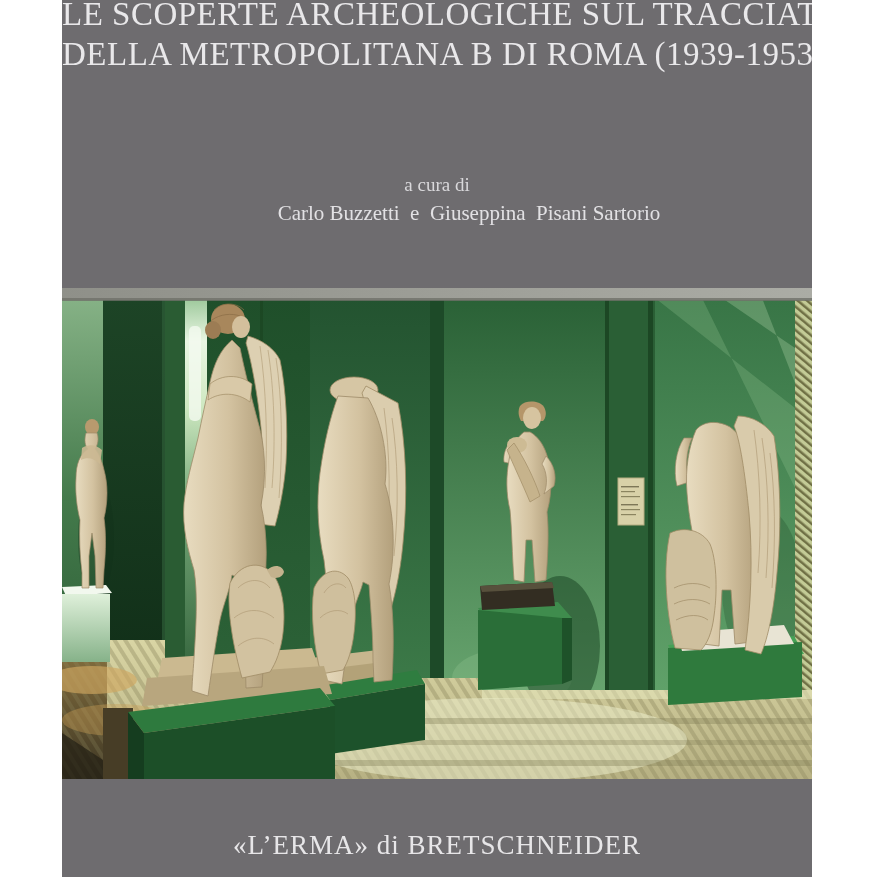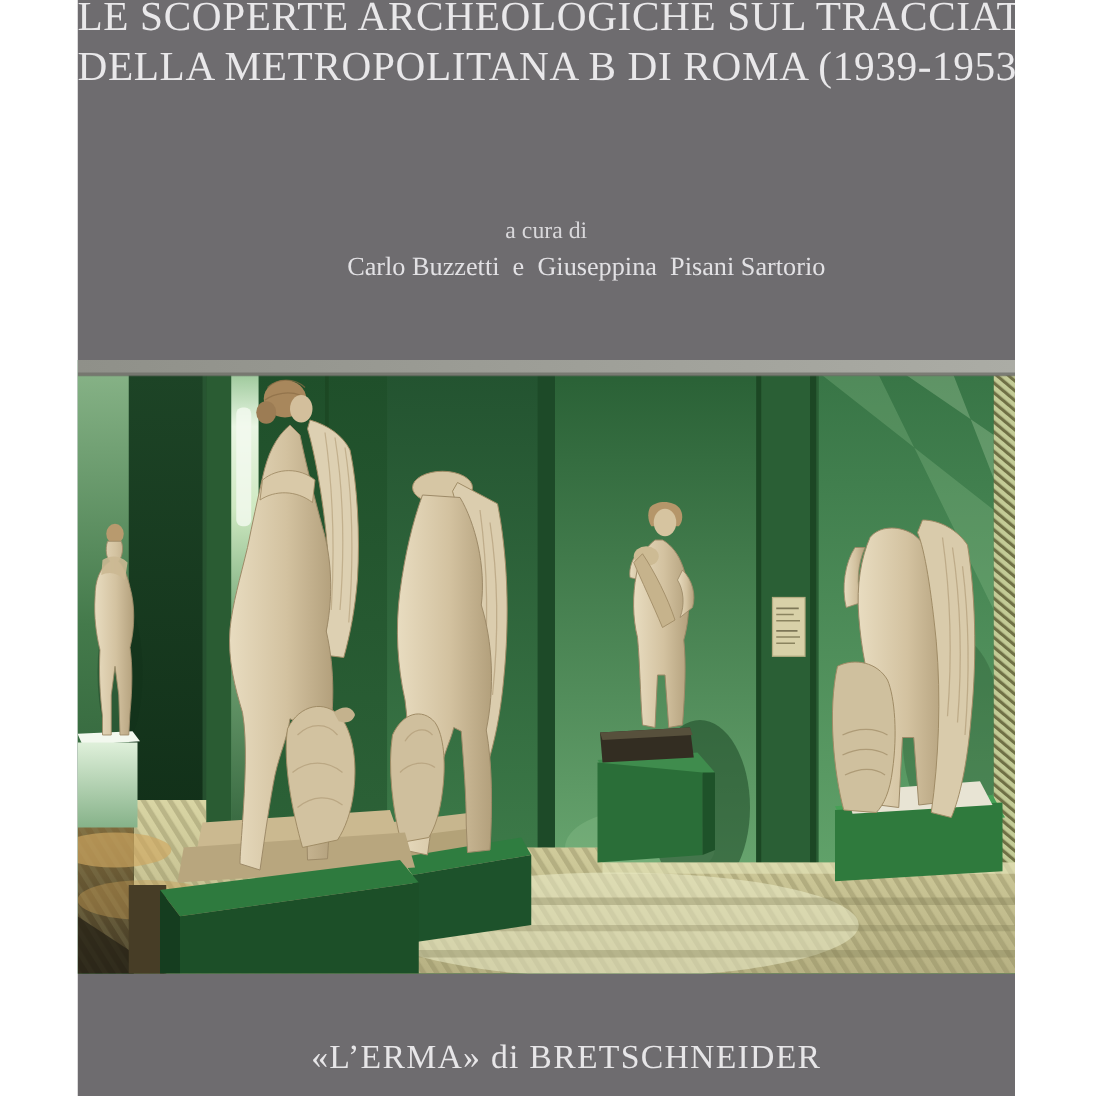--- a/index.html
+++ b/index.html
@@ -24,21 +24,21 @@
     position:absolute;top:201px;left:0;width:100%;text-align:center;
     color:#e2e1e4;font-size:21px;white-space:pre;margin-left:32px;
   }
   .photo{
     position:absolute;top:288px;left:0;width:750px;height:491px;
     overflow:hidden;background:#2f6a3c;
   }
   .photo svg{display:block;}
   .publisher{
     position:absolute;top:830px;left:0;width:100%;text-align:center;
-    color:#e7e6e8;font-size:27px;letter-spacing:1px;white-space:pre;padding-left:16px;
+    color:#e7e6e8;font-size:27px;letter-spacing:1px;white-space:pre;
   }
 </style>
 </head>
 <body>
 
 <div class="cover">
 
   <div class="title-block">
     <div class="title-line">LE SCOPERTE ARCHEOLOGICHE SUL TRACCIATO</div>
     <div class="title-line">DELLA METROPOLITANA B DI ROMA (1939-1953)</div>

